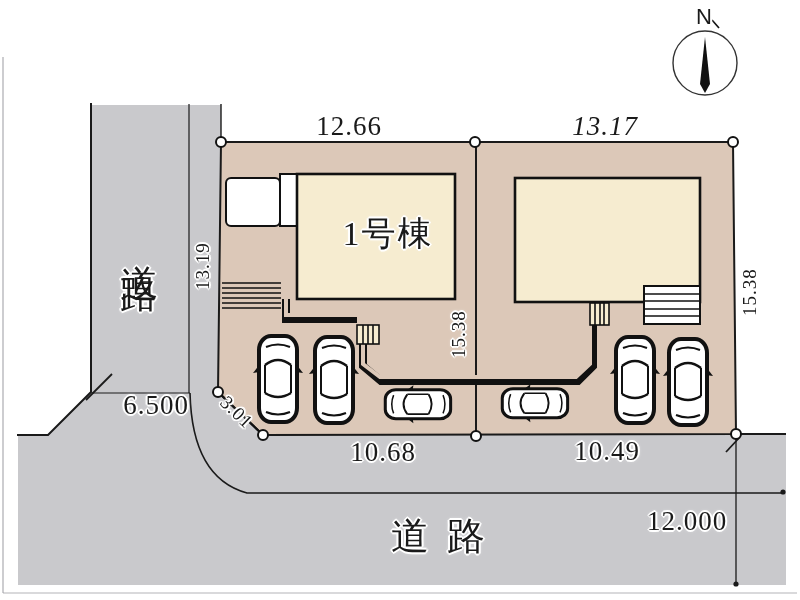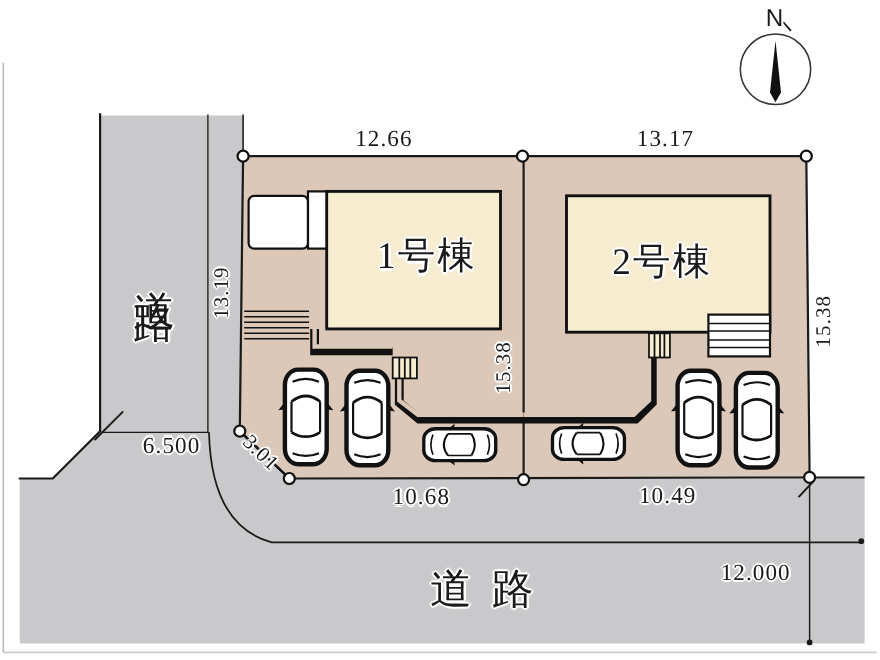--- a/index.html
+++ b/index.html
@@ -7,21 +7,21 @@
     position:relative;width:800px;height:600px;background:#ffffff;overflow:hidden;
     font-family:"Liberation Serif","DejaVu Serif",serif;color:#1a1a1a;
   }
   .canvas svg{position:absolute;left:0;top:0;}
   .lbl{
     position:absolute;transform:translate(-50%,-50%);
     white-space:nowrap;line-height:1;
     text-shadow:-2px 0 0 #fff,2px 0 0 #fff,0 -2px 0 #fff,0 2px 0 #fff,
                 -1px -1px 0 #fff,1px 1px 0 #fff,-1px 1px 0 #fff,1px -1px 0 #fff,0 0 4px #fff;
   }
-  .dim{font-size:21px;letter-spacing:1px;}
+  .dim{font-size:27px;letter-spacing:1px;}
   .dim-sm{font-size:19px;letter-spacing:1px;}
   .rot-ccw{transform:translate(-50%,-50%) rotate(-90deg);}
   .rot-cut{transform:translate(-50%,-50%) rotate(44deg);}
   .bldg-label{font-size:34px;letter-spacing:2px;}
   .road-label-v{
     font-size:38px;writing-mode:vertical-rl;text-orientation:upright;
     letter-spacing:10px;
   }
   .road-label-h{font-size:38px;letter-spacing:18px;}
   .north-label{font-size:22px;font-family:"Liberation Sans","DejaVu Sans",sans-serif;}
@@ -150,24 +150,23 @@
       <line x1="712" y1="20" x2="719" y2="28" stroke="#111" stroke-width="1.6"></line>
     </g>
   </svg>
 
   <div class="lbl north-label" style="left:704px;top:17px;">N</div>
 
   <div class="lbl road-label-v" style="left:139px;top:245px;">道路</div>
   <div class="lbl road-label-h" style="left:447px;top:536px;">道路</div>
 
   <div class="lbl bldg-label" style="left:388px;top:234px;">1号棟</div>
-  <div class="lbl bldg-label" style="left:602px;top:239px;">2号棟</div>
 
   <div class="lbl dim" style="left:349px;top:126px;">12.66</div>
-  <div class="lbl dim" style="left:605px;top:126px;">13.17</div>
+  <div class="lbl dim" style="left:605px;top:126px;font-style:italic;">13.17</div>
 
   <div class="lbl dim-sm rot-ccw" style="left:202px;top:266px;">13.19</div>
   <div class="lbl dim-sm rot-ccw" style="left:458px;top:334px;">15.38</div>
   <div class="lbl dim-sm rot-ccw" style="left:749px;top:292px;">15.38</div>
 
   <div class="lbl dim" style="left:156px;top:377px;margin-top:28px;">6.500</div>
   <div class="lbl dim-sm rot-cut" style="left:237px;top:412px;">3.01</div>
 
   <div class="lbl dim" style="left:372px;top:452px;margin-left:11px;">10.68</div>
   <div class="lbl dim" style="left:607px;top:451px;">10.49</div>

